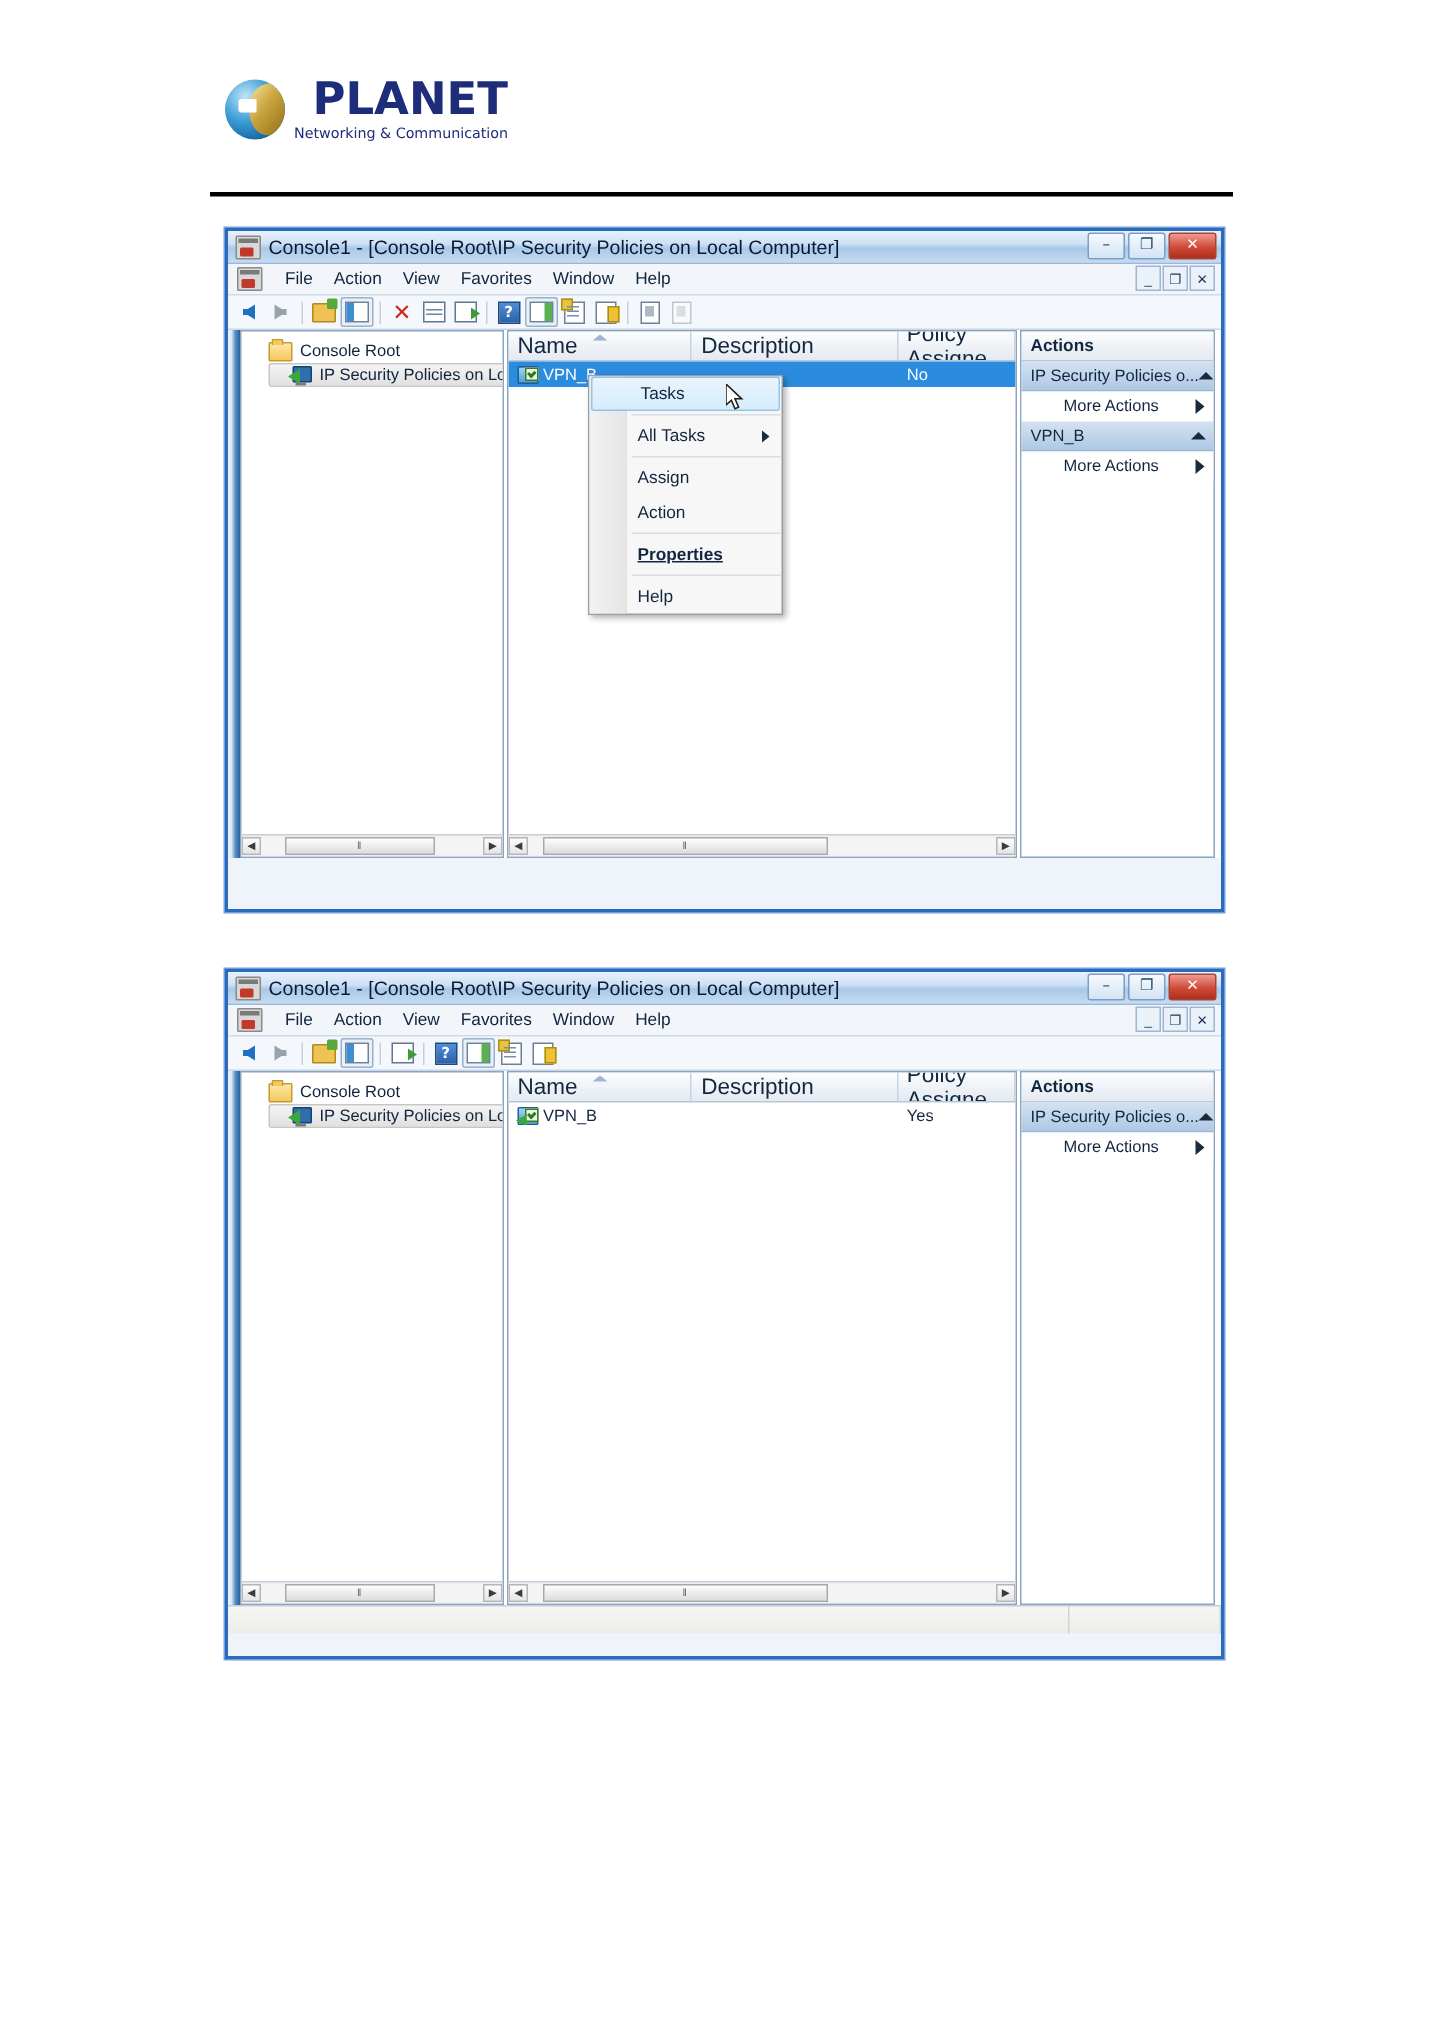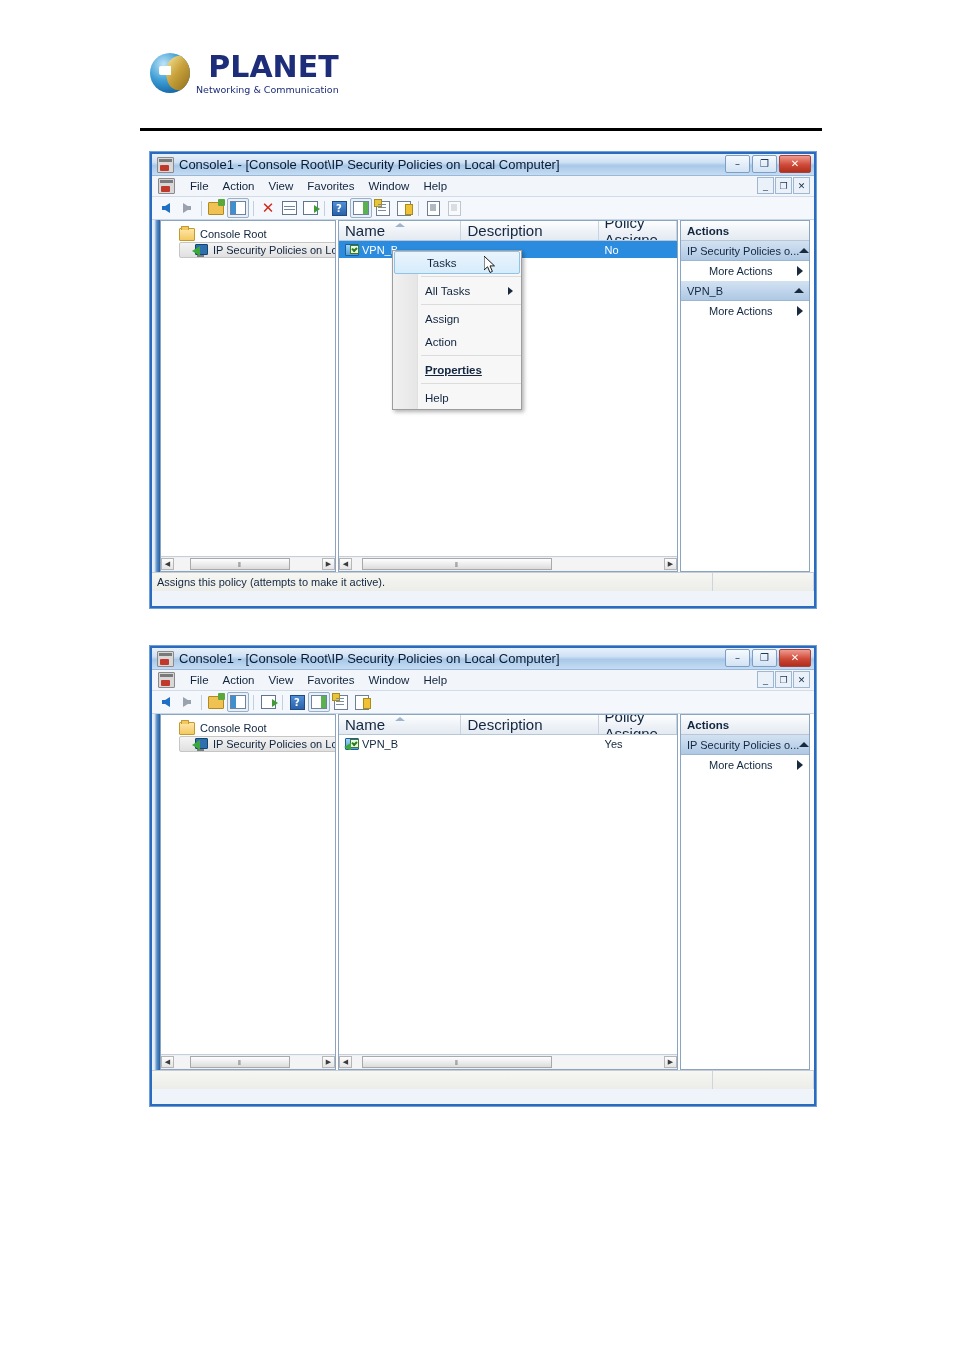--- a/index.html
+++ b/index.html
@@ -372,24 +372,20 @@
       <div class="ctx-item">Help</div>
     </div>
 
     <div class="cursor" style="left:332px;top:36px;">
       <svg width="13" height="19" viewBox="0 0 13 19">
           <polygon points="0,0 0,14 3.6,10.8 6,16.5 8.4,15.4 6,9.9 10.5,9.9" fill="#ffffff" stroke="#1a1a1a" stroke-width="1"></polygon>
         </svg>
     </div>
   </div>
 
-  <div class="statusbar">
-    <div class="sb-main">Assigns this policy (attempts to make it active).</div>
-    <div class="sb-cell"></div>
-  </div>
 </div>
 
 <div class="mmc win2">
 
   <div class="titlebar">
     <div class="title-ico mmc-ico"></div>
     <div class="title-text">Console1 - [Console Root\IP Security Policies on Local Computer]</div>
     <div class="winbtns">
       <div class="wb">
           <span class="gl">–</span>

